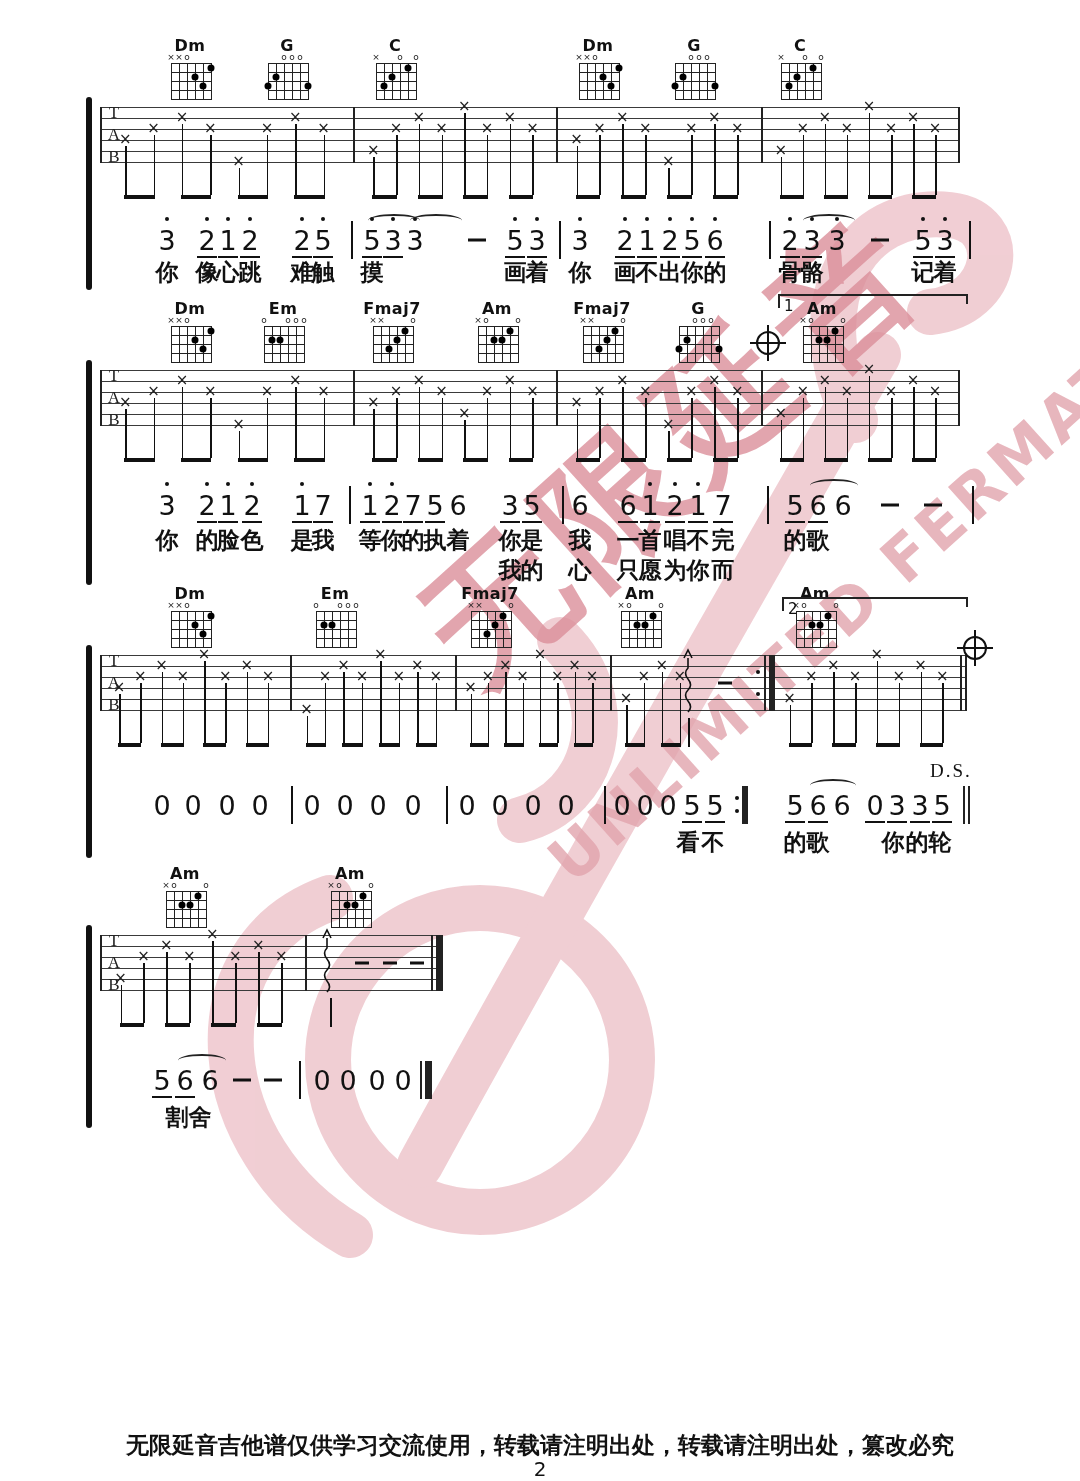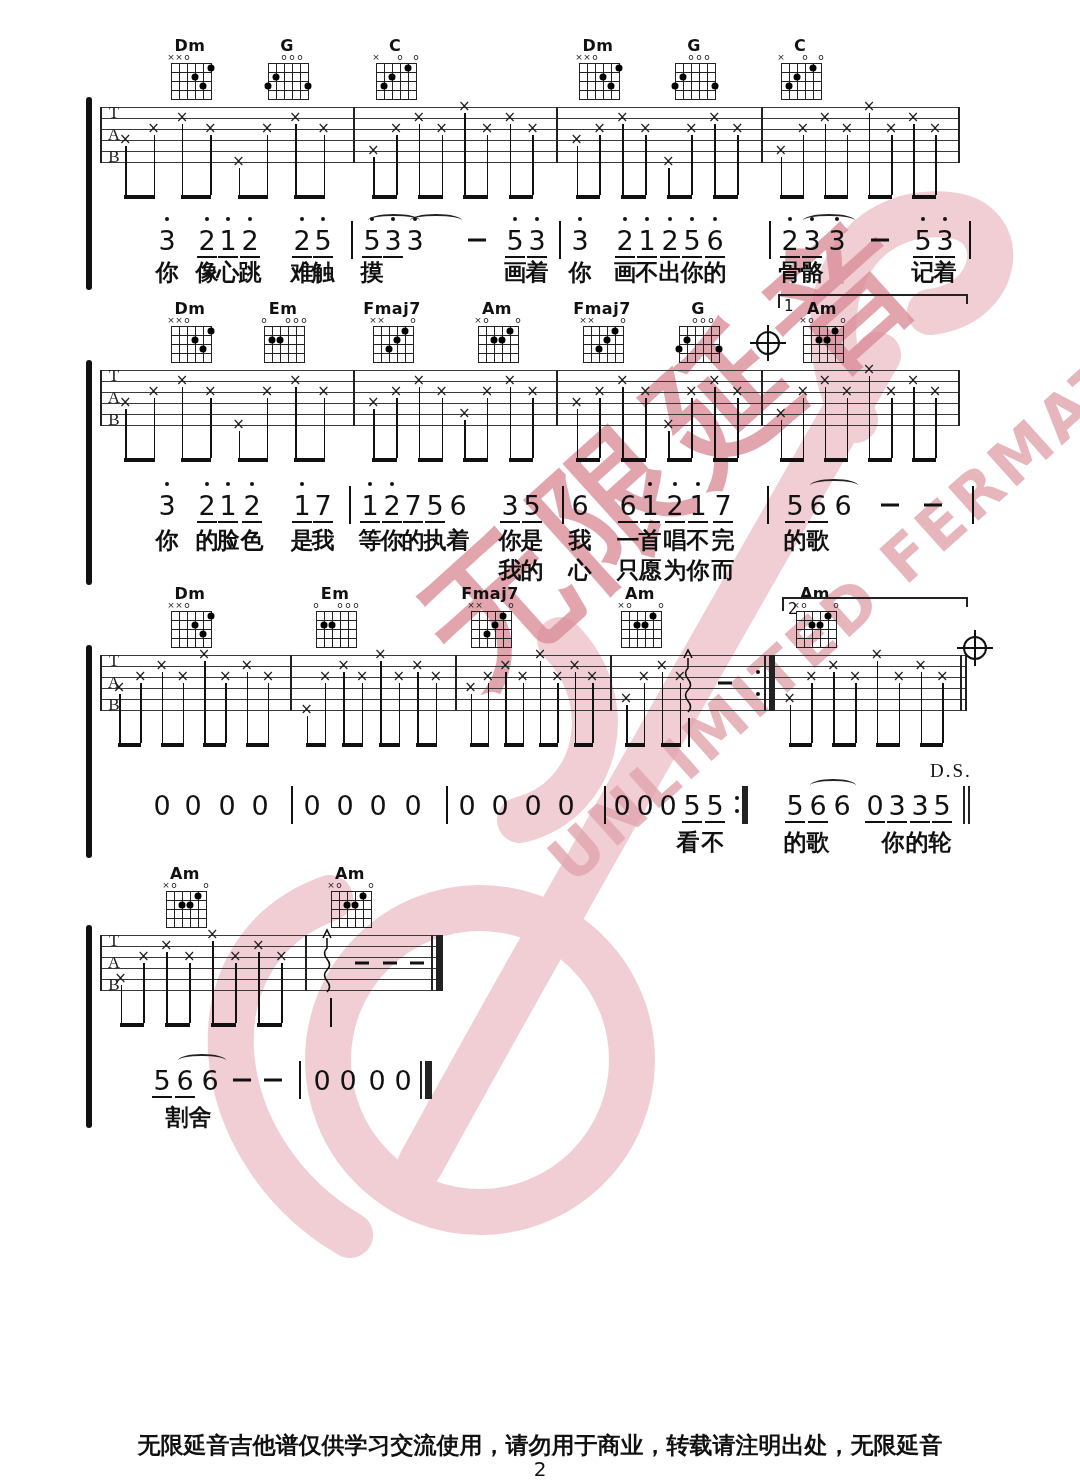--- a/index.html
+++ b/index.html
@@ -1059,15 +1059,15 @@
       <div class="jbar" style="left: 300px; top: 1080px;"></div>
       <div class="barline" style="left: 420px; top: 1061px; width: 2px; height: 38px;"></div>
       <div class="barline" style="left: 425px; top: 1061px; width: 7px; height: 38px;"></div>
       <div class="jdash" style="left: 242px; top: 1080px;"></div>
       <div class="jdash" style="left: 273px; top: 1080px;"></div>
       <div class="tie" style="left: 178px; top: 1054px; width: 48px;"></div>
       <div class="lyr" style="left: 177px; top: 1117px;">割</div>
       <div class="lyr" style="left: 200px; top: 1117px;">舍</div>
     </div>
 
-  <div class="footer" style="top:1430px">无限延音吉他谱仅供学习交流使用，请勿用于商业，转载请注明出处，无限延音</div>
+  <div class="footer" style="top:1430px">无限延音吉他谱仅供学习交流使用，转载请注明出处，转载请注明出处，篡改必究</div>
   <div class="pageno" style="top:1457px">2</div>
 </div>
 
 </body></html>

